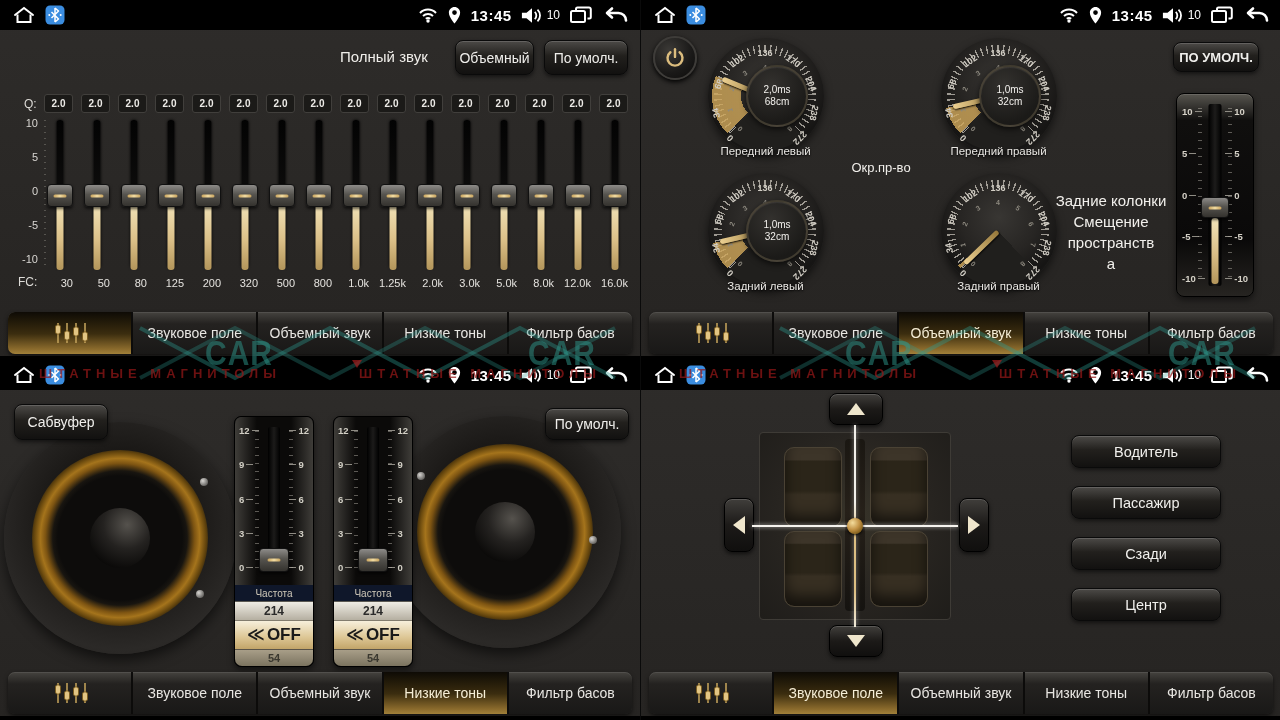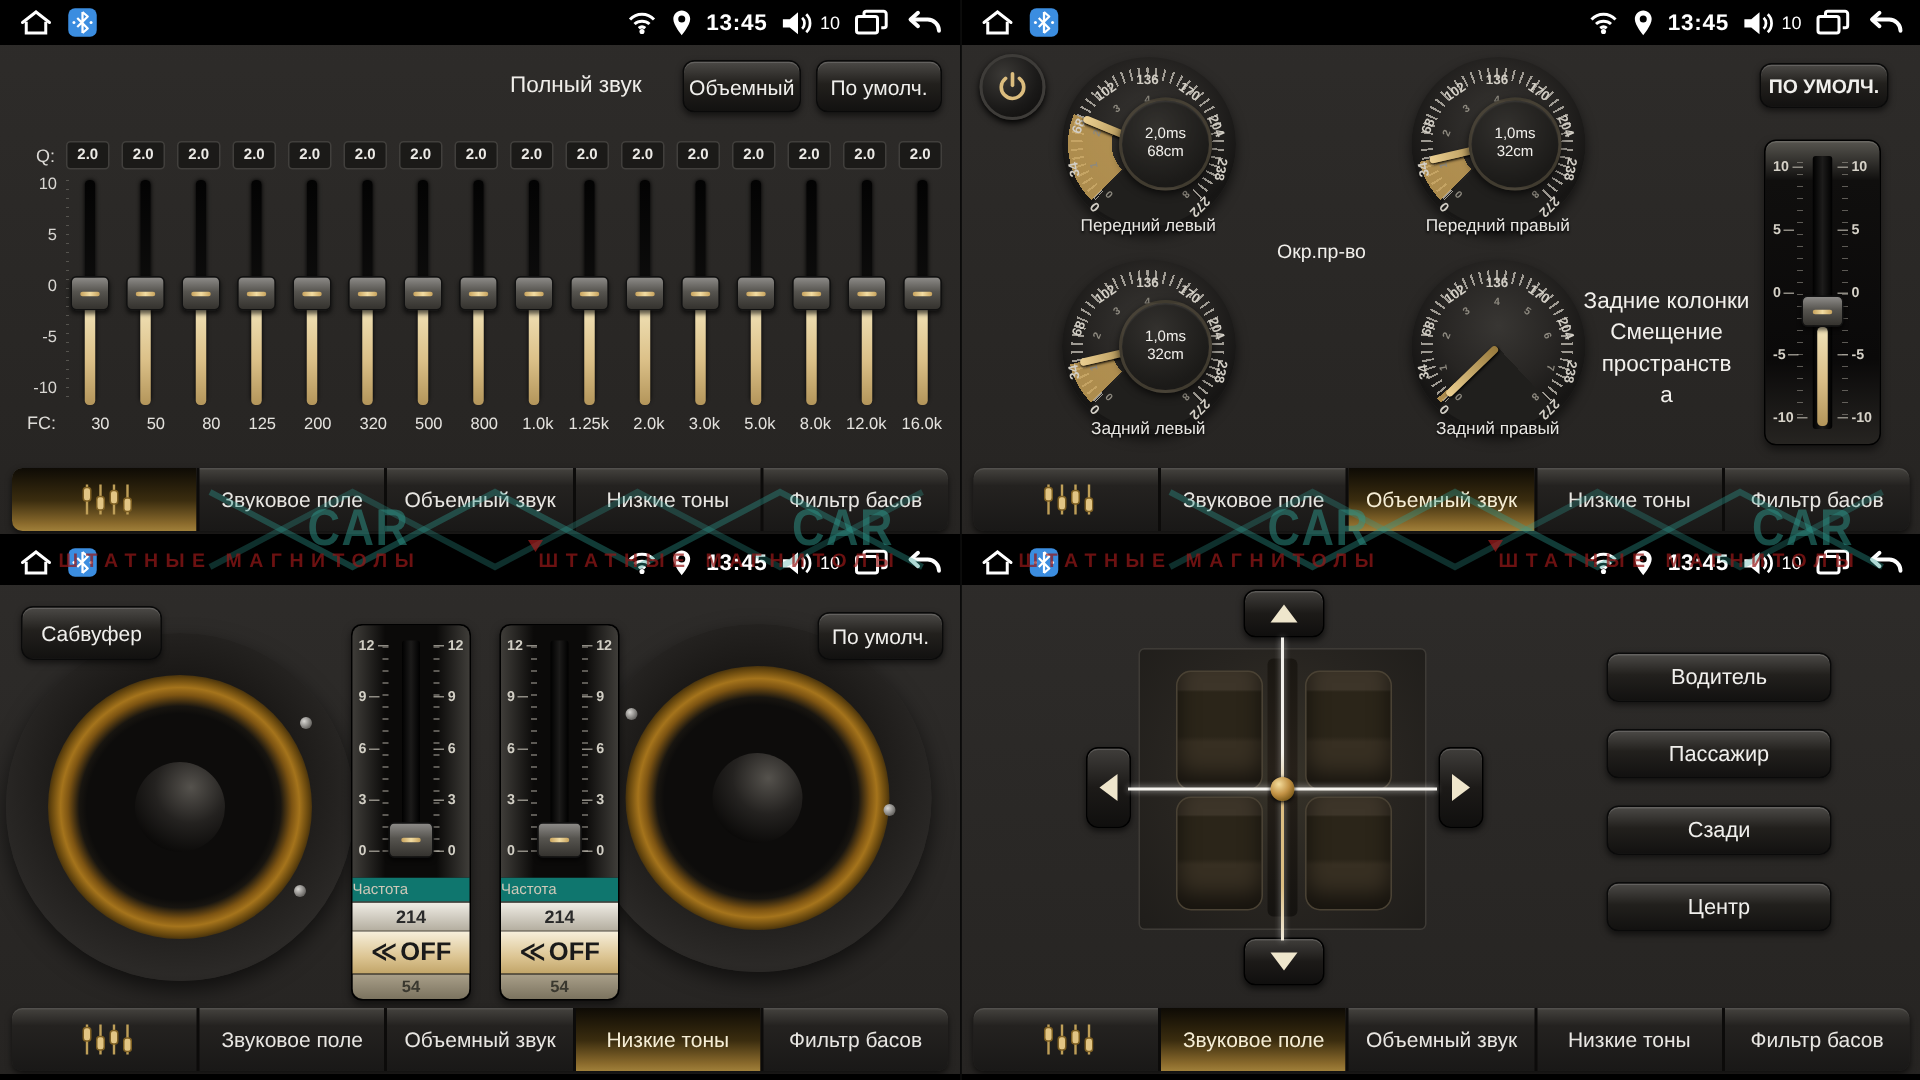--- a/index.html
+++ b/index.html
@@ -97,21 +97,21 @@
   .dome{position:absolute;inset:37%;border-radius:50%;background:radial-gradient(circle at 62% 28%,#55524d,#242220 42%,#0b0a09 78%)}
   .screw{position:absolute;width:8px;height:8px;border-radius:50%;background:radial-gradient(circle at 35% 35%,#d8d6d2,#6a6865 70%,#3a3835)}
   .sub-panel{position:absolute;top:56px;width:78px;border-radius:7px;border:1px solid #000;background:#0c0b0a;
              box-shadow:0 1px 0 rgba(255,255,255,.15) inset,0 3px 6px rgba(0,0,0,.55)}
   .sub-bezel{position:relative;height:168px;border-radius:7px 7px 0 0;background:linear-gradient(90deg,#3f3d39,#0b0a09 28%,#0b0a09 72%,#3f3d39)}
   .sub-scale{position:absolute;top:8px;height:148px;display:flex;flex-direction:column;justify-content:space-between;font-size:9.5px;font-weight:bold;color:#d2cfc5}
   .sub-scale span{display:flex;align-items:center;gap:2px}
   .sc-l{left:4px}.sc-r{right:4px}
   .sub-track{position:absolute;left:50%;transform:translateX(-50%);top:10px;bottom:14px;width:12px;border-radius:2px;background:linear-gradient(90deg,#000,#1c1b1a 50%,#000)}
   .shd{top:131px;width:28px;height:22px}
-  .freq-label{font-size:10px;color:#cfc8b8;padding:3px 0 2px;background:#0f766e}
+  .freq-label{font-size:10px;color:#cfc8b8;text-align:center;padding:3px 0 2px;background:#0f172a}
   .row-prev{height:18px;background:linear-gradient(180deg,#efece4,#b5af a1,#b5afa1);background:linear-gradient(180deg,#efece4,#b5afa1);color:#2a2a2a;font-size:12px;font-weight:bold;text-align:center;line-height:18px;border-top:1px solid #5a5852;border-bottom:1px solid #827c6e}
   .row-off{height:28px;background:linear-gradient(180deg,#f7efdb,#dcc593 60%,#c2a569);color:#1a1a1a;font-size:17px;font-weight:bold;text-align:center;line-height:28px;display:flex;align-items:center;justify-content:center;gap:2px}
   .row-next{height:16px;background:linear-gradient(180deg,#a89e88,#7b735f);color:#3a382f;font-size:11px;font-weight:bold;text-align:center;line-height:16px;border-radius:0 0 7px 7px;border-top:1px solid #5a5448}
   
   .sf-box{position:absolute;left:118px;top:72px;width:190px;height:186px;border-radius:4px;border:1px solid #3e3b36;
           background:radial-gradient(ellipse at 50% 45%,#373329 0%,#272420 58%,#1f1d1a 100%)}
   .console{position:absolute;left:85px;top:6px;width:20px;height:172px;background:linear-gradient(180deg,#1a1712,#262019 42%,#151310);border-radius:4px}
   .seat{position:absolute;width:56px;height:78px;border-radius:10px;border:1px solid #4a4234;
         background:linear-gradient(180deg,#3d3529 0 15%,#2b2519 17% 55%,#372f22 60% 100%);box-shadow:inset 0 -10px 14px rgba(0,0,0,.6)}
   .chh{position:absolute;left:-8px;right:-8px;top:92px;height:2px;background:#f5f3ee;box-shadow:0 0 4px rgba(255,255,255,.7);z-index:2}

